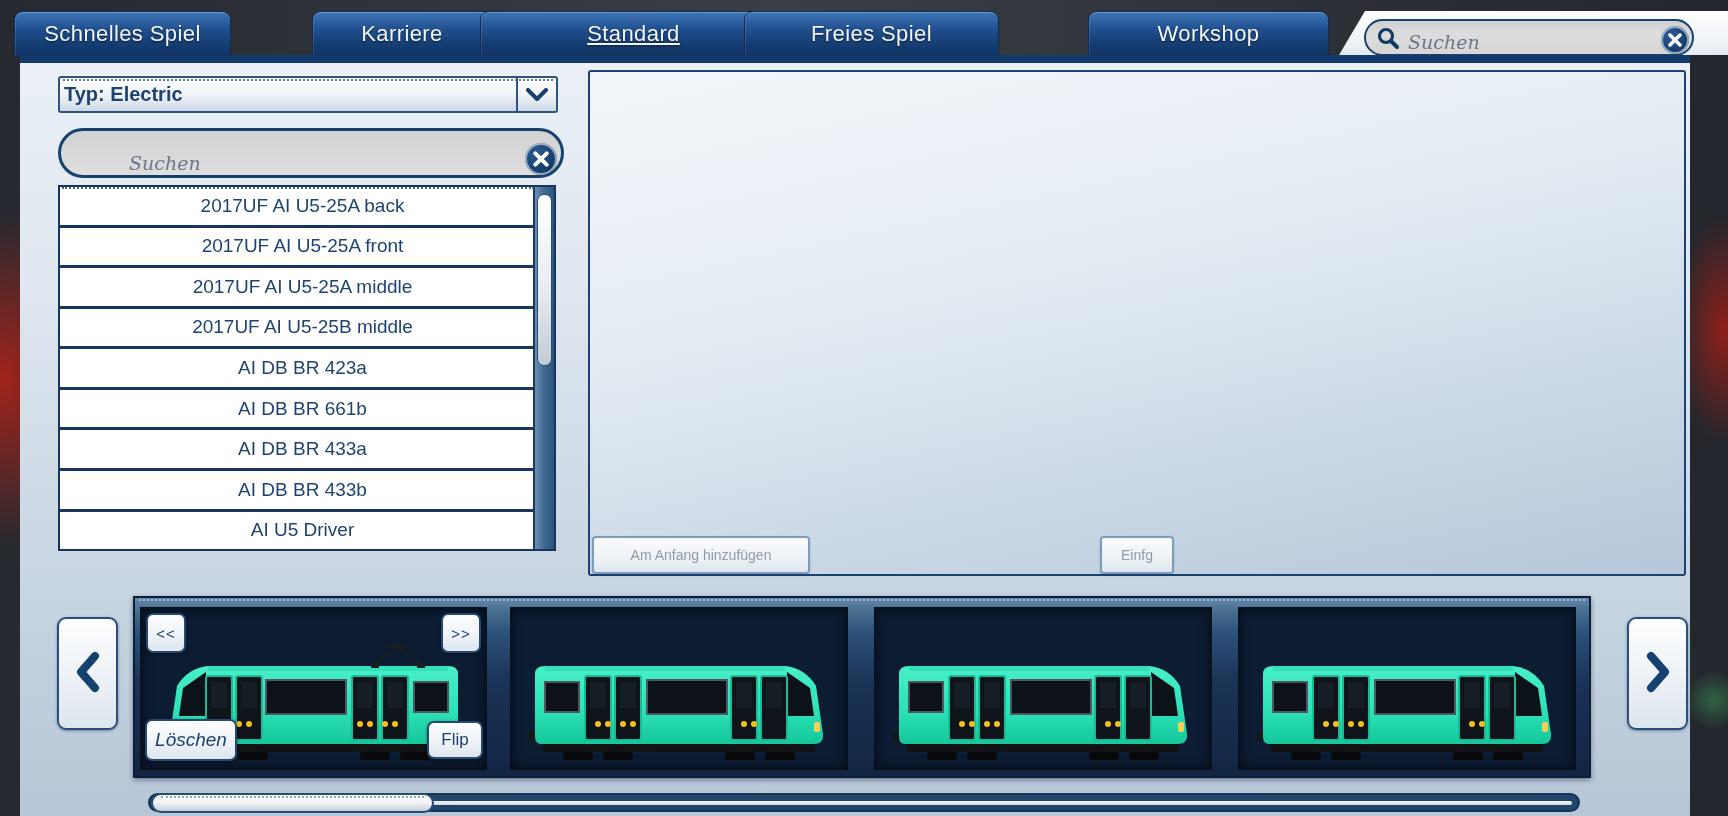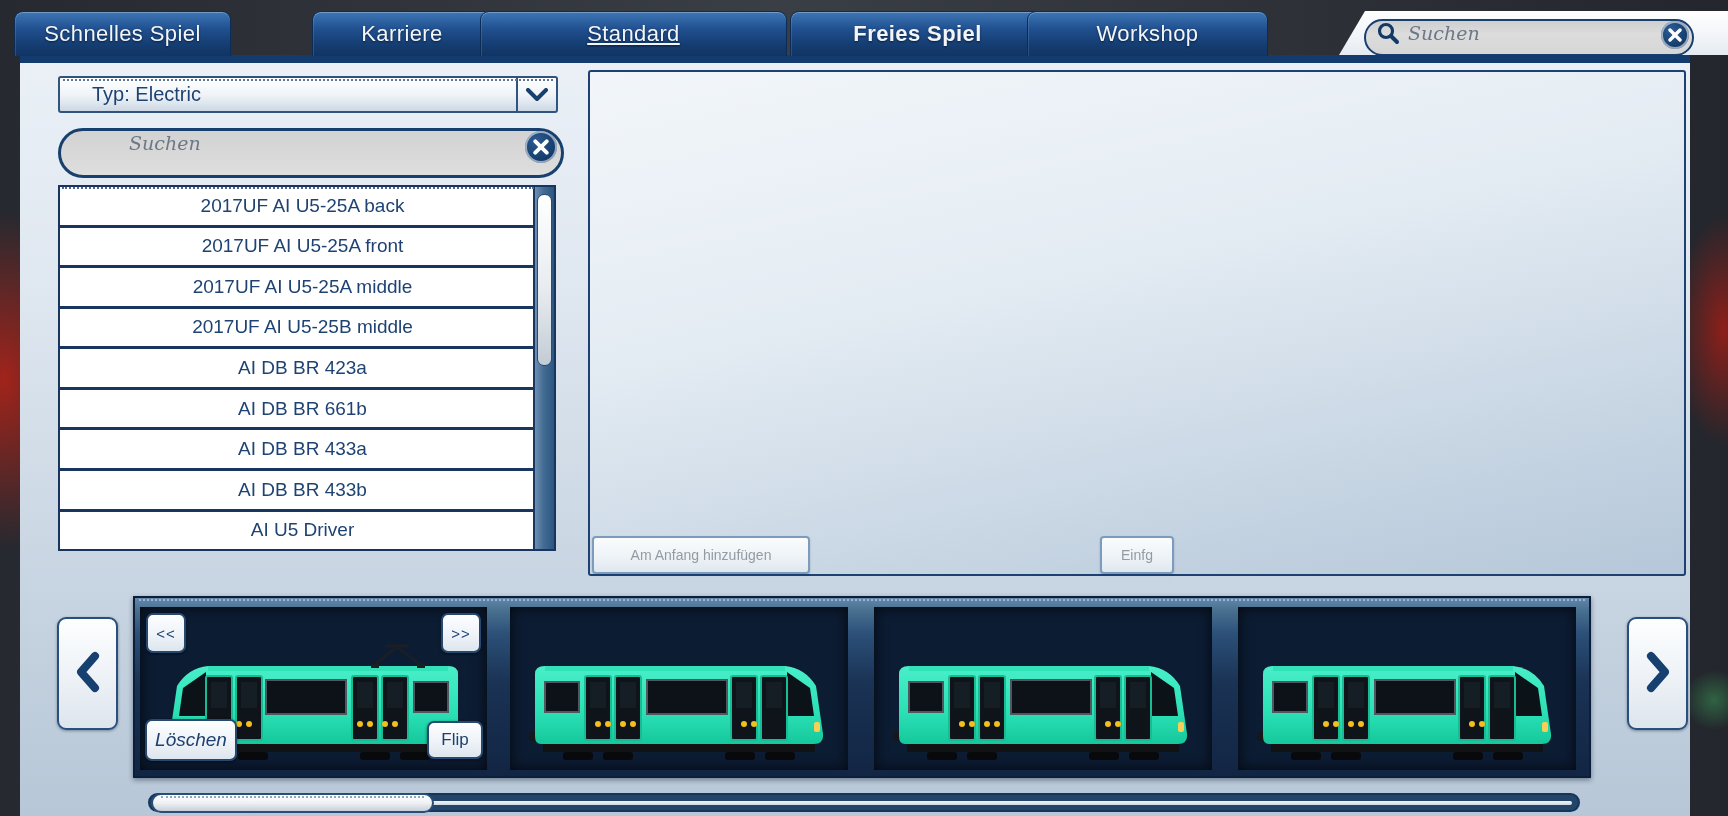--- a/index.html
+++ b/index.html
@@ -22,46 +22,46 @@
   .tab{position:absolute;top:11px;height:44px;border-radius:9px 9px 0 0;
        background:linear-gradient(180deg,#3e76b5 0%,#215090 38%,#153e73 72%,#113464 100%);
        border:1.5px solid #0c2c55;border-bottom:none;
        box-shadow:inset 0 1px 0 rgba(255,255,255,.28), inset 1px 0 0 rgba(255,255,255,.12);
        color:#f2f6fb;font-size:22px;letter-spacing:.4px;
        display:flex;align-items:center;justify-content:center;
        text-shadow:0 1px 2px rgba(0,0,0,.55);cursor:pointer;}
   .tab1{left:14px;width:215px;}
   .tab2{left:284px;width:178px;margin-left:28px;}
   .tab3{left:480px;width:305px;text-decoration:underline;}
-  .tab4{left:790px;width:253px;font-weight:bold;}
-  .tab5{left:1027px;width:239px;}
+  .tab4{left:744px;width:253px;}
+  .tab5{left:1088px;width:239px;}
 
   .searchtab{position:absolute;left:1339px;top:11px;width:389px;height:44px;
        background:linear-gradient(180deg,#ffffff 0%,#eef2f7 70%,#e4eaf1 100%);
        border-radius:12px 0 0 0;
        clip-path:polygon(26px 0%,100% 0%,100% 100%,0% 100%);}
   .pill{position:absolute;border:2.5px solid #17406f;background:linear-gradient(180deg,#cfcfcf 0%,#dcdcdc 40%,#d6d6d6 100%);
-        border-radius:40px;display:flex;align-items:flex-start;}
+        border-radius:40px;display:flex;align-items:flex-end;}
   .pill input{flex:1;background:transparent;border:none;outline:none;
         font-family:"DejaVu Serif",serif;font-style:italic;font-size:19px;color:#4e5d6e;}
   .pill input::placeholder{color:#6b7888;opacity:1;}
   .top-pill{left:25px;top:8px;width:322px;height:33px;padding:0 2px;}
   .xbtn{border-radius:50%;background:radial-gradient(circle at 35% 30%, #2c5a93 0%, #17406f 60%,#102f54 100%);
         display:flex;align-items:center;justify-content:center;flex:0 0 auto;cursor:pointer;
         box-shadow:0 0 0 2px rgba(255,255,255,.55) inset;}
   .mag{flex:0 0 auto;margin:0 6px 0 8px;}
 
   
   .dropdown{position:absolute;left:58px;top:76px;width:500px;height:37px;box-sizing:border-box;
         border:2px solid #31547e;border-radius:3px;
         background:linear-gradient(180deg,#ffffff 0%,#f0f4f8 50%,#dde5ee 78%,#ccd8e5 100%);
         display:flex;align-items:stretch;cursor:pointer;}
   .dropdown::before{content:"";position:absolute;left:3px;right:3px;top:1px;border-top:2px dotted #5d7698;}
-  .dd-value{flex:1;display:flex;align-items:center;padding-left:32px;
-        font-size:20px;color:#1e4373;}
+  .dd-value{flex:1;display:flex;align-items:center;padding-left:4px;
+        font-size:20px;color:#1e4373;font-weight:bold;}
   .dd-arrow{width:38px;border-left:2px solid #31547e;display:flex;align-items:center;justify-content:center;}
 
   .left-pill{left:58px;top:128px;width:500px;height:44px;border-width:3px;background:linear-gradient(180deg,#d2d2d2,#dedede);}
   .left-pill input{padding-left:68px;}
 
   .listbox{position:absolute;left:58px;top:185px;width:498px;height:366px;box-sizing:border-box;
         border:2.5px solid #17355f;background:#fff;display:flex;}
   .listbox::before{content:"";position:absolute;left:2px;right:20px;top:0px;border-top:2px dotted #51688b;z-index:3;}
   .rows{flex:1;display:flex;flex-direction:column;}
   .row{flex:1;display:flex;align-items:center;justify-content:center;

